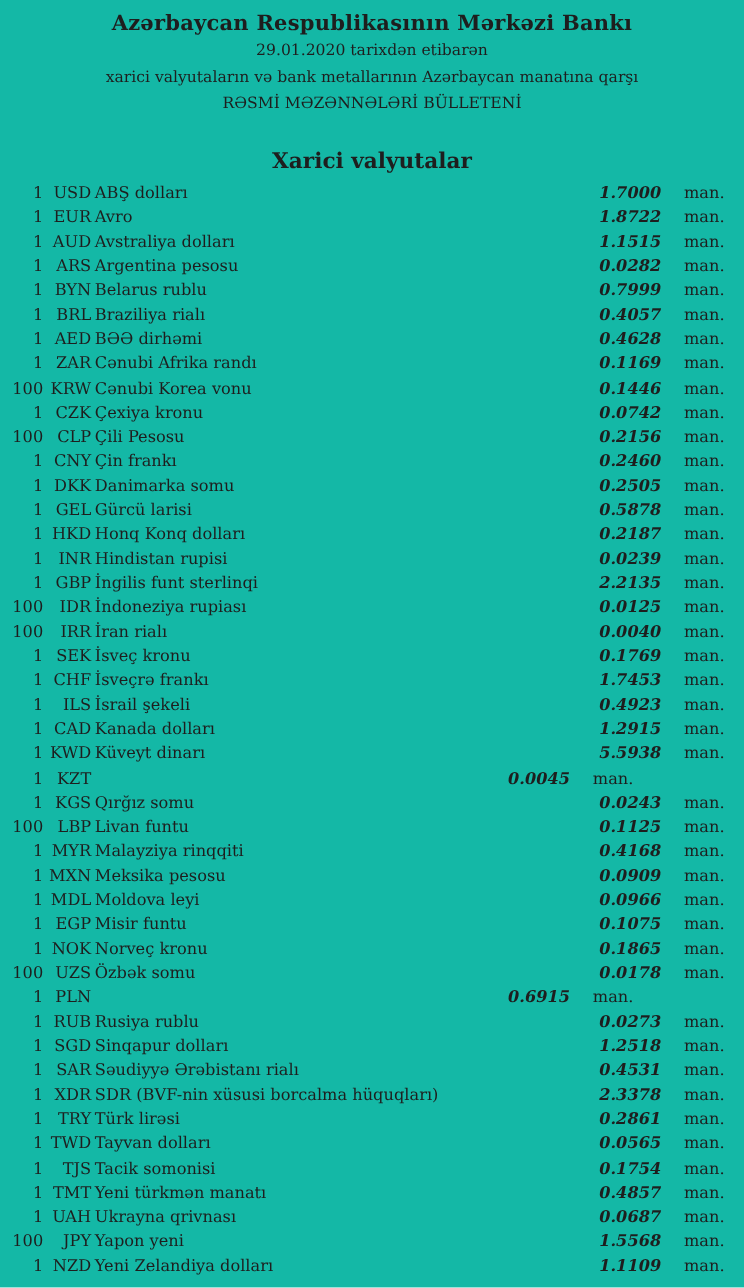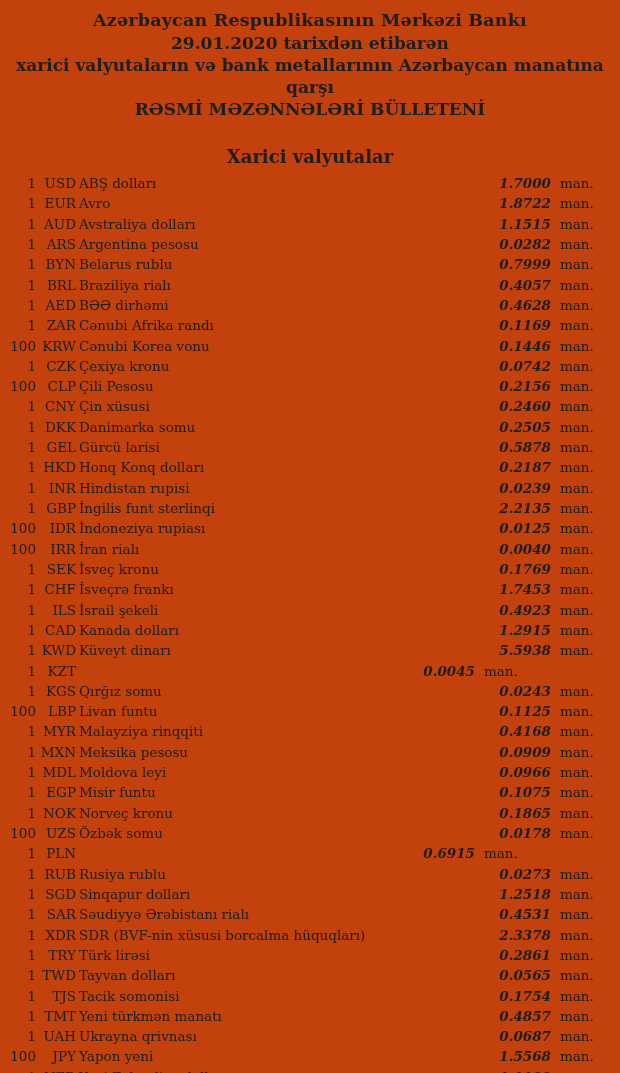--- a/index.html
+++ b/index.html
@@ -4,38 +4,38 @@
 <style>
   html, body {
     margin: 0;
     padding: 0;
     background: #ffffff;
   }
   .page {
     position: relative;
     width: 620px;
     height: 1073px;
-    background: #c2410c;
+    background: #14b8a6;
     overflow: hidden;
     font-family: "DejaVu Serif", "Liberation Serif", serif;
     color: #1e1e1e;
   }
   .header {
     text-align: center;
     padding-top: 8px;
   }
   .bank-title {
     font-size: 17.5px;
     font-weight: bold;
     line-height: 24px;
     letter-spacing: 0.2px;
   }
   .header-sub {
-    font-size: 17px;
-    font-weight: bold;
+    font-size: 13px;
+    font-weight: normal;
     line-height: 22px;
   }
   .section-title {
     text-align: center;
     font-size: 18px;
     font-weight: bold;
     margin-top: 27px;
     line-height: 20px;
   }
   .rates-table {
@@ -60,21 +60,21 @@
   .name {
     padding-left: 3px;
     overflow: hidden;
   }
   .rate {
     text-align: right;
     font-weight: bold;
     font-style: italic;
   }
   .unit {
-    padding-left: 9px;
+    padding-left: 19px;
   }
 </style>
 </head>
 <body>
 
 <div class="page">
 
   <div class="header">
     <div class="bank-title">Azərbaycan Respublikasının Mərkəzi Bankı</div>
     <div class="header-sub">29.01.2020 tarixdən etibarən</div>
@@ -169,21 +169,21 @@
       <span class="qty">100</span>
       <span class="code">CLP</span>
       <span class="name">Çili Pesosu</span>
       <span class="rate">0.2156</span>
       <span class="unit">man.</span>
     </div>
 
     <div class="row">
       <span class="qty">1</span>
       <span class="code">CNY</span>
-      <span class="name">Çin xüsusi</span>
+      <span class="name">Çin frankı</span>
       <span class="rate">0.2460</span>
       <span class="unit">man.</span>
     </div>
 
     <div class="row">
       <span class="qty">1</span>
       <span class="code">DKK</span>
       <span class="name">Danimarka somu</span>
       <span class="rate">0.2505</span>
       <span class="unit">man.</span>

